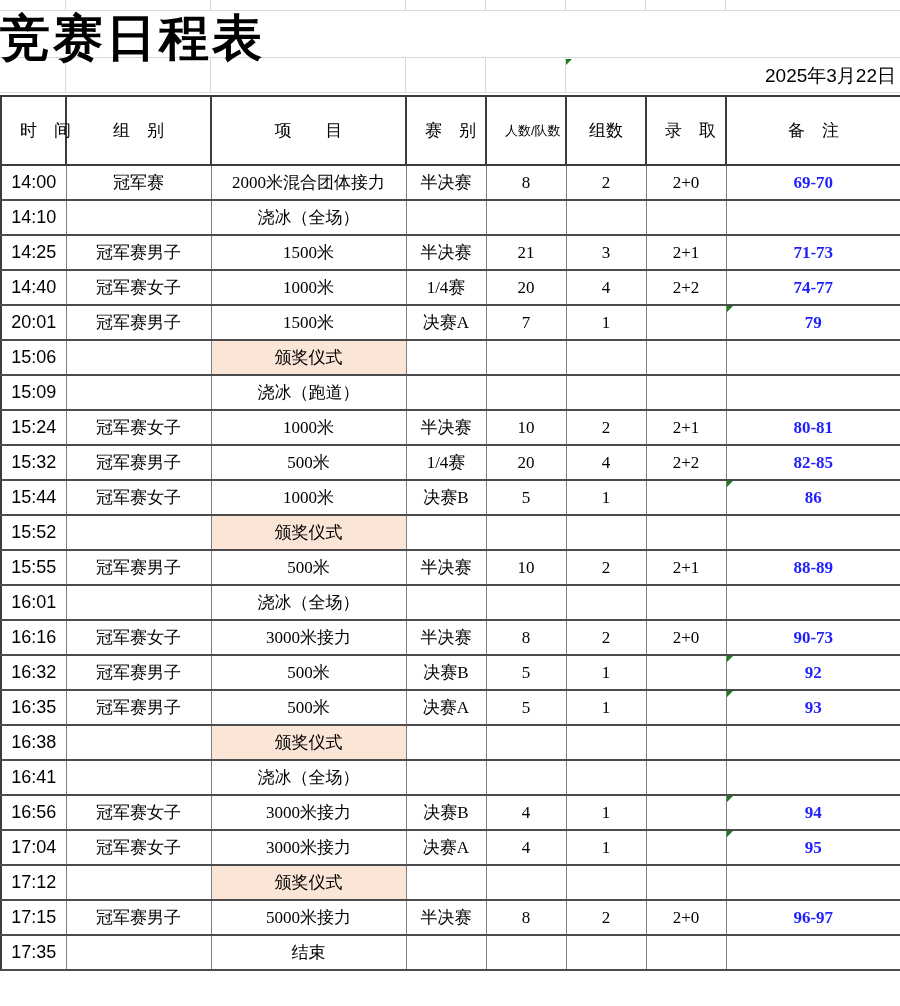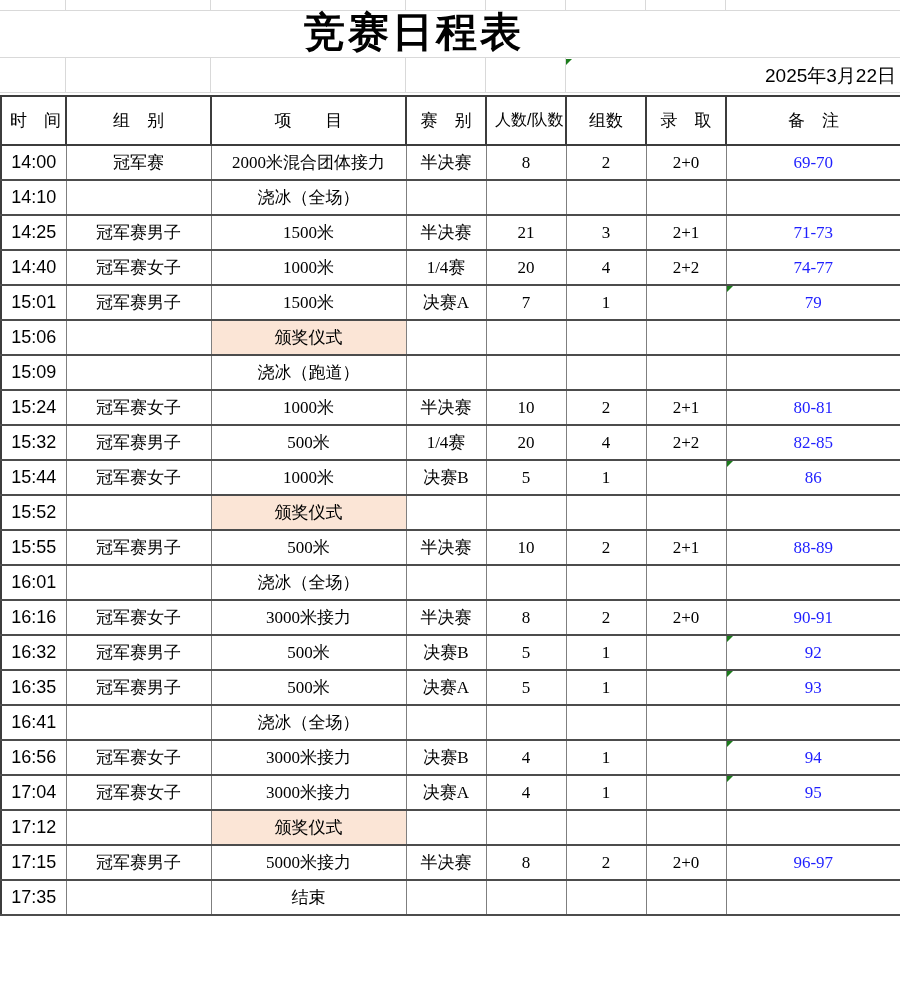--- a/index.html
+++ b/index.html
@@ -10,21 +10,21 @@
     color:#000;
   }
   
   .gridline { position:absolute; background:#d9d9d9; }
   .gridline.h { height:1px; left:0; width:900px; }
   .gridline.v { width:1px; }
 
   
   #sheet-title {
     position:absolute; top:5px; left:0; width:828px;
-    text-align:center; font-size:41px; font-weight:700;
+    text-align:left; font-size:50px; font-weight:700;
     letter-spacing:3px; white-space:nowrap;
   }
   
   #date-cell {
     position:absolute; top:59px; left:565px; width:331px; height:34px;
     text-align:right; font-size:19px; line-height:34px; padding-right:2px;
   }
   
   .err-marker {
     position:absolute; top:0; left:0; width:0; height:0;
@@ -34,42 +34,42 @@
   #date-marker { position:absolute; top:59px; left:566px; }
 
   
   #schedule {
     position:absolute; top:95px; left:0; width:900px;
     border-collapse:collapse; table-layout:fixed;
     border:2px solid #3c3c3c;
   }
   #schedule th {
     border:2px solid #3c3c3c;
-    height:31px; padding:8px;
+    height:31px; padding:18px;
     font-size:17px; font-weight:400;
     text-align:center; white-space:nowrap;
     background:#fff;
   }
-  #schedule th.small { font-size:16px; }
+  #schedule th.small { font-size:13px; }
   #schedule td {
     border-left:1px solid #7f7f7f;
     border-right:1px solid #7f7f7f;
     border-bottom:2px solid #4c4c4c;
     height:33px; padding:0;
     text-align:center; vertical-align:middle;
     font-family:"Liberation Serif", serif;
     font-size:17px; white-space:nowrap;
     position:relative;
   }
   #schedule td.col-time {
     font-family:"Liberation Sans", sans-serif;
     font-size:18px;
     margin-top:12px;
   }
-  #schedule td.col-note { color:var(--note-blue,#1f1fff); }
+  #schedule td.col-note { color:var(--note-blue,#1f1fff);font-weight:bold; }
   #schedule td.hl { background:var(--highlight-bg,#fbe5d6); }
 </style>
 </head>
 <body>
 
 <div class="gridline v" style="left:65px;top:0;height:10px"></div>
 <div class="gridline v" style="left:210px;top:0;height:10px"></div>
 <div class="gridline v" style="left:405px;top:0;height:10px"></div>
 <div class="gridline v" style="left:485px;top:0;height:10px"></div>
 <div class="gridline v" style="left:565px;top:0;height:10px"></div>
@@ -147,21 +147,21 @@
         <td class="col-time">14:40</td>
         <td class="col-group">冠军赛女子</td>
         <td class="col-event">1000米</td>
         <td class="col-race">1/4赛</td>
         <td class="col-count">20</td>
         <td class="col-groups">4</td>
         <td class="col-admit">2+2</td>
         <td class="col-note">74-77</td>
       </tr>
       <tr>
-        <td class="col-time">15:01</td>
+        <td class="col-time">20:01</td>
         <td class="col-group">冠军赛男子</td>
         <td class="col-event">1500米</td>
         <td class="col-race">决赛A</td>
         <td class="col-count">7</td>
         <td class="col-groups">1</td>
         <td class="col-admit"></td>
         <td class="col-note">79<span class="err-marker"></span></td>
       </tr>
       <tr>
         <td class="col-time">15:06</td>
@@ -244,21 +244,21 @@
         <td class="col-note"></td>
       </tr>
       <tr>
         <td class="col-time">16:16</td>
         <td class="col-group">冠军赛女子</td>
         <td class="col-event">3000米接力</td>
         <td class="col-race">半决赛</td>
         <td class="col-count">8</td>
         <td class="col-groups">2</td>
         <td class="col-admit">2+0</td>
-        <td class="col-note">90-91</td>
+        <td class="col-note">90-73</td>
       </tr>
       <tr>
         <td class="col-time">16:32</td>
         <td class="col-group">冠军赛男子</td>
         <td class="col-event">500米</td>
         <td class="col-race">决赛B</td>
         <td class="col-count">5</td>
         <td class="col-groups">1</td>
         <td class="col-admit"></td>
         <td class="col-note">92<span class="err-marker"></span></td>
@@ -267,20 +267,30 @@
         <td class="col-time">16:35</td>
         <td class="col-group">冠军赛男子</td>
         <td class="col-event">500米</td>
         <td class="col-race">决赛A</td>
         <td class="col-count">5</td>
         <td class="col-groups">1</td>
         <td class="col-admit"></td>
         <td class="col-note">93<span class="err-marker"></span></td>
       </tr>
       <tr>
+        <td class="col-time">16:38</td>
+        <td class="col-group"></td>
+        <td class="col-event hl">颁奖仪式</td>
+        <td class="col-race"></td>
+        <td class="col-count"></td>
+        <td class="col-groups"></td>
+        <td class="col-admit"></td>
+        <td class="col-note"></td>
+      </tr>
+      <tr>
         <td class="col-time">16:41</td>
         <td class="col-group"></td>
         <td class="col-event">浇冰（全场）</td>
         <td class="col-race"></td>
         <td class="col-count"></td>
         <td class="col-groups"></td>
         <td class="col-admit"></td>
         <td class="col-note"></td>
       </tr>
       <tr>

